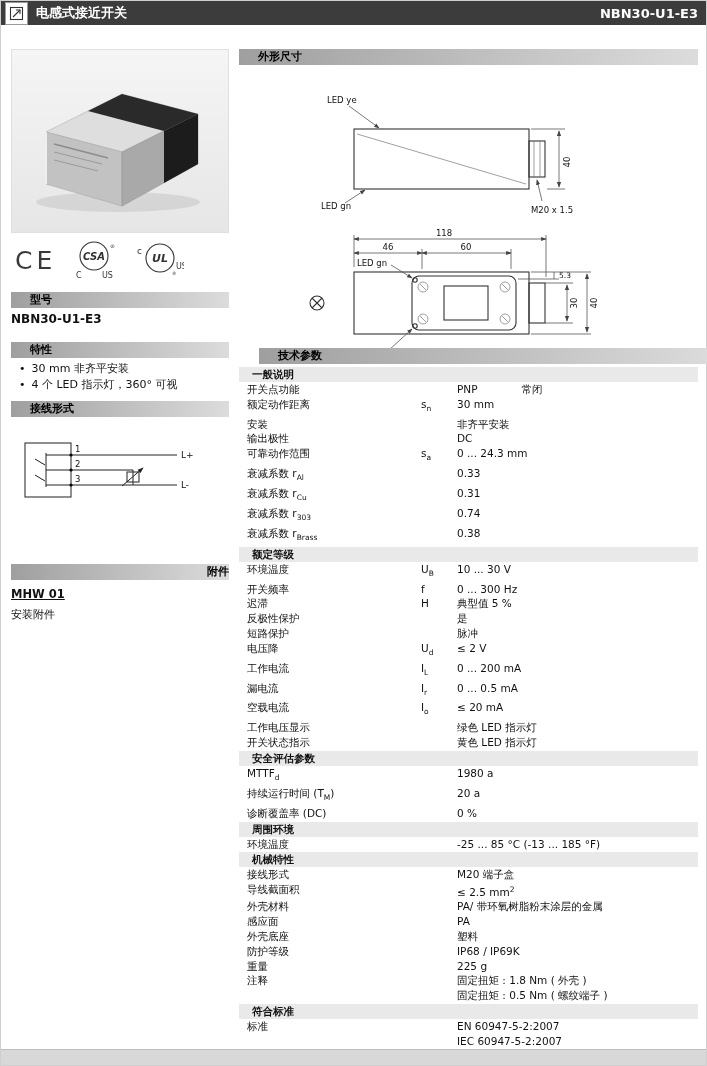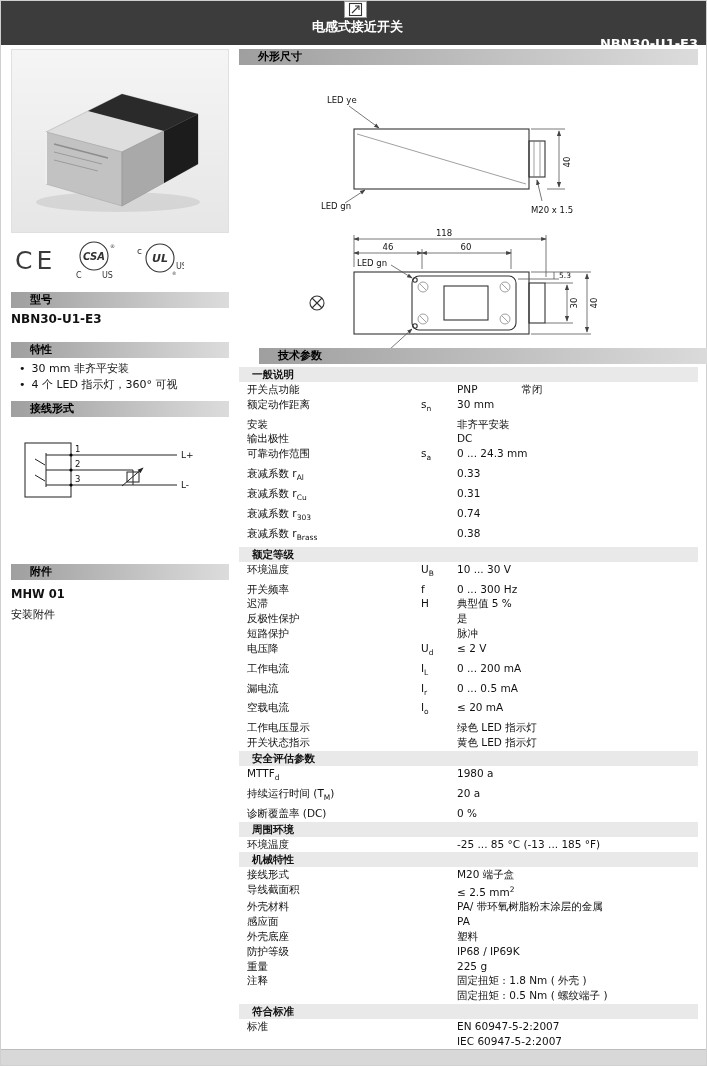--- a/index.html
+++ b/index.html
@@ -4,43 +4,43 @@
 <style>
   html,body{margin:0;padding:0;}
   body{
     width:707px;height:1066px;position:relative;background:#fff;
     font-family:"DejaVu Sans","Liberation Sans",sans-serif;color:#111;
     overflow:hidden;
   }
   .page{position:absolute;inset:0;border:1px solid #cfcfcf;box-sizing:border-box;background:#fff;}
 
   
-  .topbar{position:absolute;left:0;top:0;width:100%;height:44px;background:#3c3c3c;
-    display:flex;align-items:center;box-sizing:border-box;flex-direction:column;}
+  .topbar{position:absolute;left:0;top:0;width:100%;height:24px;background:#3c3c3c;
+    display:flex;align-items:center;box-sizing:border-box;}
   .topbar .iconbox{width:21px;height:21px;background:#fff;border:1px solid #9a9a9a;
     margin-left:4px;display:flex;align-items:center;justify-content:center;}
   .topbar .htitle{color:#fff;font-weight:bold;font-size:13px;margin-left:8px;}
   .topbar .hmodel{color:#fff;font-weight:bold;font-size:13px;margin-left:auto;margin-right:8px;}
 
   
   .secbar{height:16px;background:linear-gradient(to right,#9f9f9f,#dcdcdc);
     color:#000;font-weight:bold;font-size:11px;line-height:16px;padding-left:19px;
     box-sizing:border-box;}
   .abs{position:absolute;}
 
   
   .photo{left:10px;top:48px;width:218px;height:184px;background:linear-gradient(#f5f5f5,#e6e6e6);
     border:1px solid #e0e0e0;box-sizing:border-box;}
   .logos{left:10px;top:236px;width:218px;height:46px;display:flex;align-items:center;gap:16px;padding-left:4px;box-sizing:border-box;}
   .ce-mark{font-size:25px;color:#3a3a3a;letter-spacing:4px;}
   .model-text{left:10px;top:311px;font-size:12px;font-weight:bold;}
   .features{left:10px;top:360px;width:218px;margin:0;padding:0 0 0 8px;list-style:none;}
   .features li{font-size:11px;line-height:15.5px;}
   .features li::before{content:"•";margin-right:6px;}
-  .acc-name{left:10px;top:586px;font-size:11.5px;font-weight:bold;}
+  .acc-name{left:10px;top:586px;font-size:11.5px;font-weight:bold;text-decoration:underline;}
   .acc-desc{left:10px;top:606px;font-size:11px;}
 
   
   .dimbox{left:238px;top:66px;width:459px;height:279px;background:#fff;margin-top:20px;}
 
   
   .specs{left:238px;top:365px;width:459px;}
   .spec-sec-title{font-weight:bold;font-size:10.5px;line-height:15px;background:#e9e9e9;
     padding-left:13px;margin-top:1px;}
   .spec-row{display:flex;font-size:10.5px;line-height:14.8px;}
@@ -156,21 +156,21 @@
       <circle cx="56" cy="47" r="1.6" fill="#000"></circle>
       <circle cx="56" cy="62" r="1.6" fill="#000"></circle>
       <text x="60" y="29" class="dtx">1</text>
       <text x="60" y="44" class="dtx">2</text>
       <text x="60" y="59" class="dtx">3</text>
       <text x="166" y="35" font-size="9" fill="#111">L+</text>
       <text x="166" y="65" font-size="9" fill="#111">L-</text>
     </svg>
   </div>
 
-  <div class="abs secbar" style="left:10px;top:563px;width:218px;">
+  <div class="abs secbar" style="left:10px;top:563px;width:218px;text-align:right;">
     <span>附件</span>
   </div>
   <div class="abs acc-name">MHW 01</div>
   <div class="abs acc-desc">安装附件</div>
 
   <div class="abs secbar" style="left:238px;top:48px;width:459px;">
     <span>外形尺寸</span>
   </div>
 
   <div class="abs dimbox">

